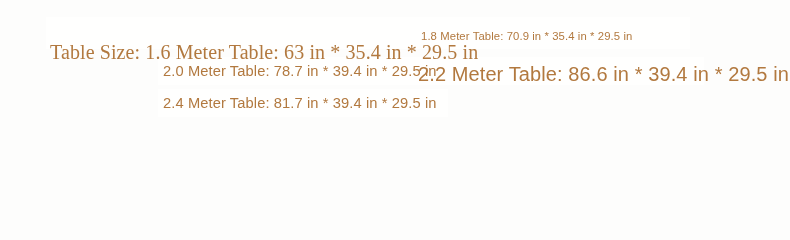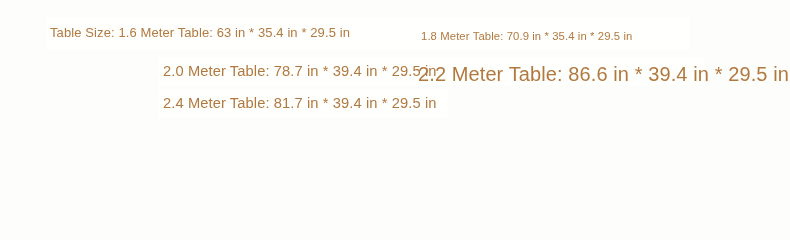--- a/index.html
+++ b/index.html
@@ -45,22 +45,23 @@
   }
   .spec-line {
     position: absolute;
     white-space: nowrap;
     color: #b2793f;
     letter-spacing: 0.1px;
     line-height: 1;
   }
   #line-1-6m {
     left: 50px;
-    top: 26px;
-    font-size: 13px;
+    top: 42px;
+    font-size: 20px;
+    font-family: Liberation Serif, serif;
   }
   #line-1-8m {
     left: 421px;
     top: 31px;
     font-size: 11.3px;
   }
   #line-2-0m {
     left: 163px;
     top: 64px;
     font-size: 14.7px;

